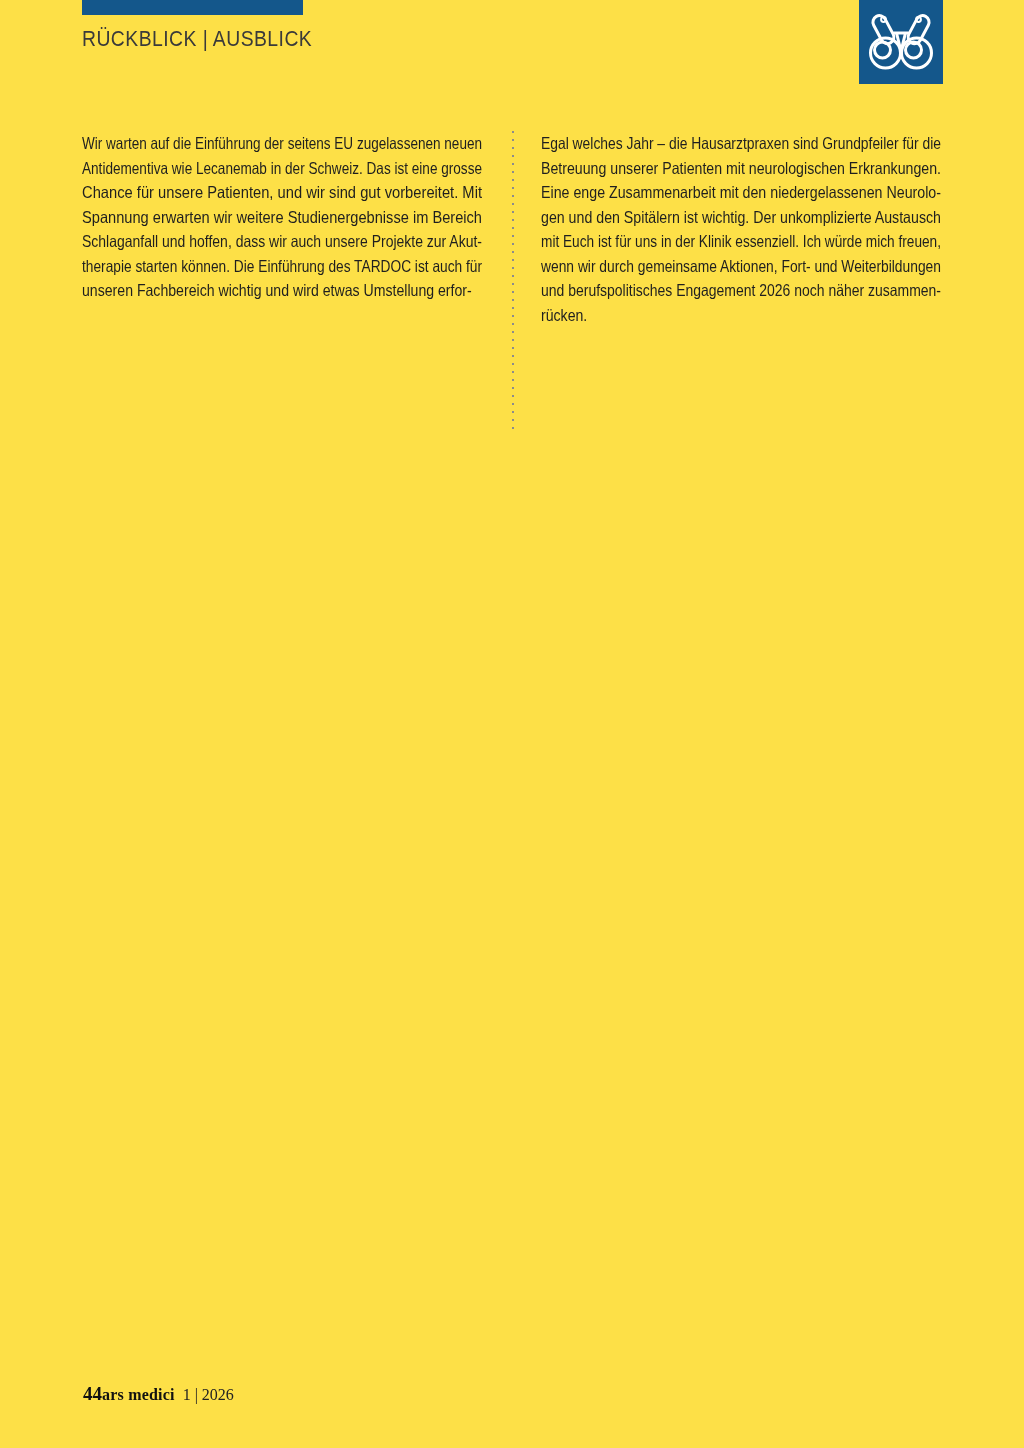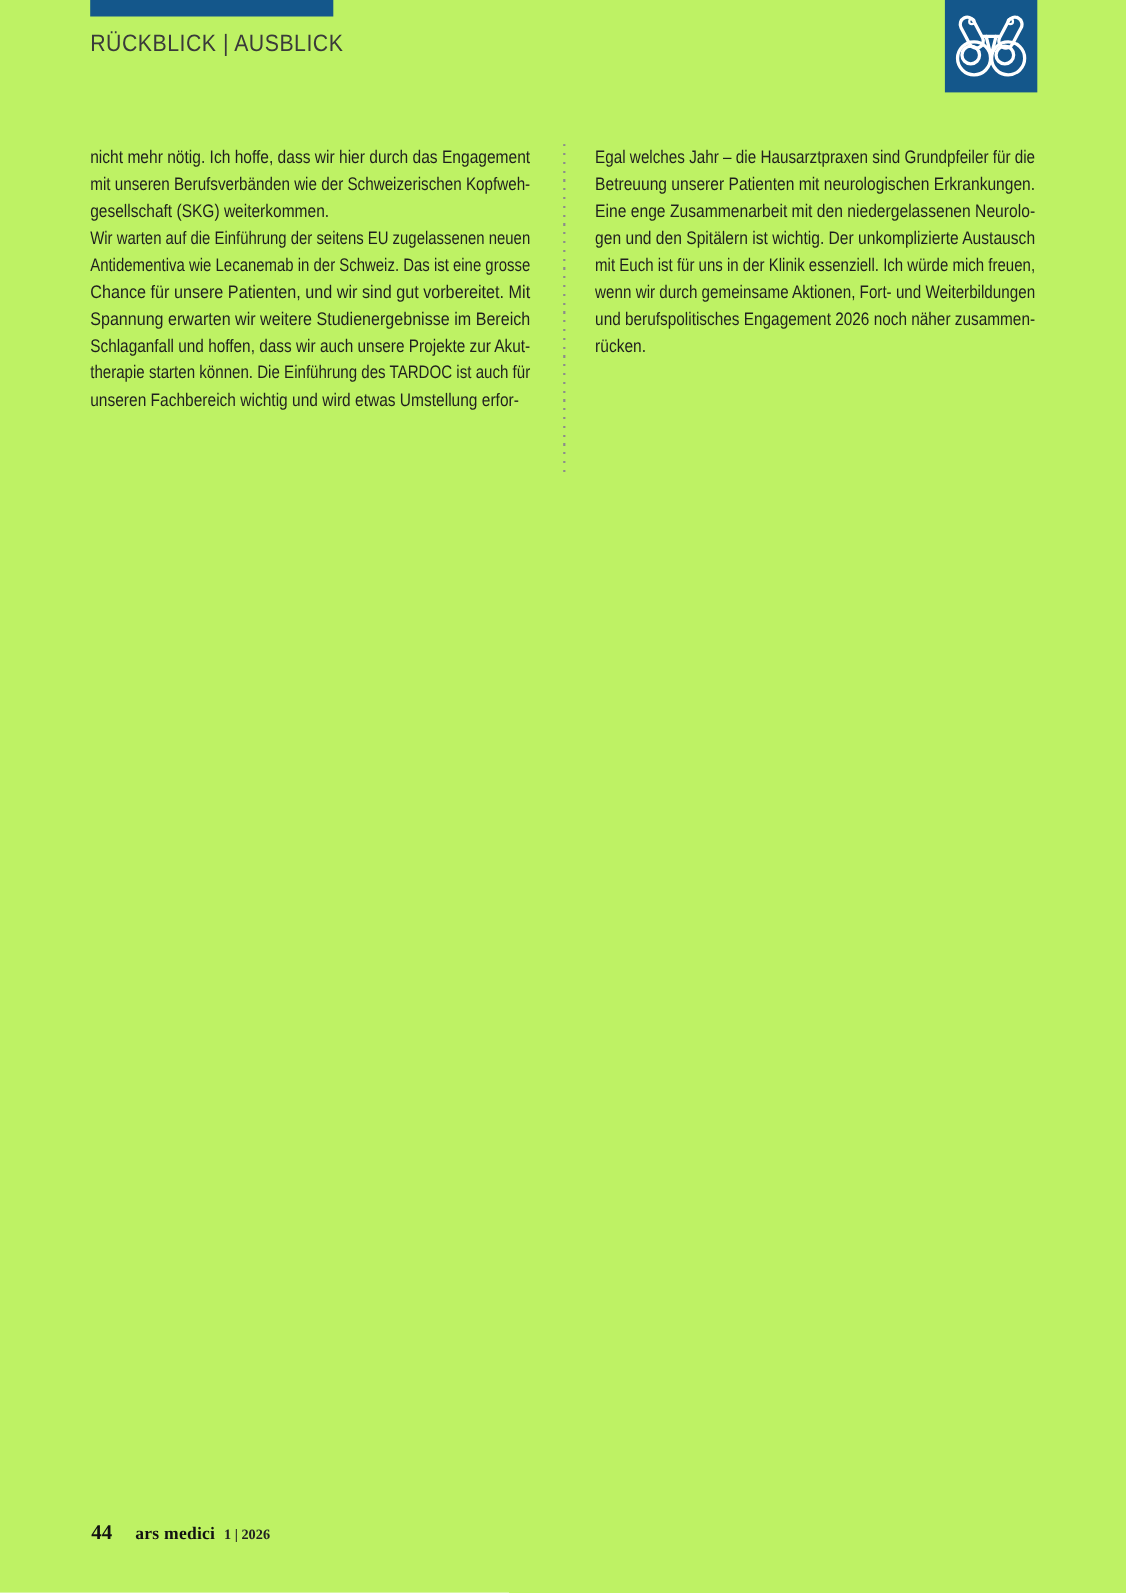--- a/index.html
+++ b/index.html
@@ -3,21 +3,21 @@
 <meta charset="utf-8">
 <style>
   * { margin: 0; padding: 0; box-sizing: border-box; }
   html, body { background: #ffffff; }
   body { font-family: "Liberation Sans", "DejaVu Sans", sans-serif; }
 
   .page {
     position: relative;
     width: 1024px;
     height: 1448px;
-    background: #bef264;
+    background: #fde047;
     overflow: hidden;
   }
 
   
   .accent-bar {
     position: absolute;
     left: 82px; top: 0;
     width: 221px; height: 15px;
     background: #14578B;
   }
@@ -74,22 +74,22 @@
   
   .footer {
     position: absolute;
     left: 83px; top: 1383px;
     display: flex;
     align-items: baseline;
     font-family: "Liberation Serif", "DejaVu Serif", serif;
     color: #111111;
   }
   .page-number { font-size: 19px; font-weight: 700; text-align: center; }
-  .journal-name { margin-left: 21px; font-size: 16px; font-weight: 700; letter-spacing: 0.2px; }
-  .issue-label { margin-left: 8px; font-size: 13px; font-weight: 700; color: #222222; }
+  .journal-name { font-size: 16px; font-weight: 700; letter-spacing: 0.2px; }
+  .issue-label { margin-left: 8px; font-size: 16px; font-weight: 400; color: #222222; }
 </style>
 </head>
 <body>
 
 <div class="page">
 
   <div class="accent-bar"></div>
   <div class="kicker">RÜCKBLICK | AUSBLICK</div>
 
   <div class="icon-tile">
@@ -107,25 +107,20 @@
       <path d="M35 33 H49 M37.5 33 L41.5 49 M46.5 33 L42.5 49"></path>
 
       <circle cx="26.5" cy="53" r="15"></circle>
       <circle cx="23.5" cy="50" r="8"></circle>
       <circle cx="57.5" cy="53" r="15"></circle>
       <circle cx="54.5" cy="50" r="8"></circle>
     </svg>
   </div>
 
   <div class="column column-left">
-      <div class="block answer">
-        <div class="line" style="transform: scaleX(0.857363);">nicht mehr nötig. Ich hoffe, dass wir hier durch das Engagement</div>
-        <div class="line" style="transform: scaleX(0.838712);">mit unseren Berufsverbänden wie der Schweizerischen Kopfweh-</div>
-        <div class="line" style="transform: scaleX(0.855);">gesellschaft (SKG) weiterkommen.</div>
-      </div>
       <div class="block answer">
         <div class="line" style="transform: scaleX(0.821276);">Wir warten auf die Einführung der seitens EU zugelassenen neuen</div>
         <div class="line" style="transform: scaleX(0.822887);">Antidementiva wie Lecanemab in der Schweiz. Das ist eine grosse</div>
         <div class="line" style="transform: scaleX(0.891862);">Chance für unsere Patienten, und wir sind gut vorbereitet. Mit</div>
         <div class="line" style="transform: scaleX(0.886427);">Spannung erwarten wir weitere Studienergebnisse im Bereich</div>
         <div class="line" style="transform: scaleX(0.847345);">Schlaganfall und hoffen, dass wir auch unsere Projekte zur Akut-</div>
         <div class="line" style="transform: scaleX(0.831763);">therapie starten können. Die Einführung des TARDOC ist auch für</div>
         <div class="line" style="transform: scaleX(0.855);">unseren Fachbereich wichtig und wird etwas Umstellung erfor-</div>
       </div>
     </div>

